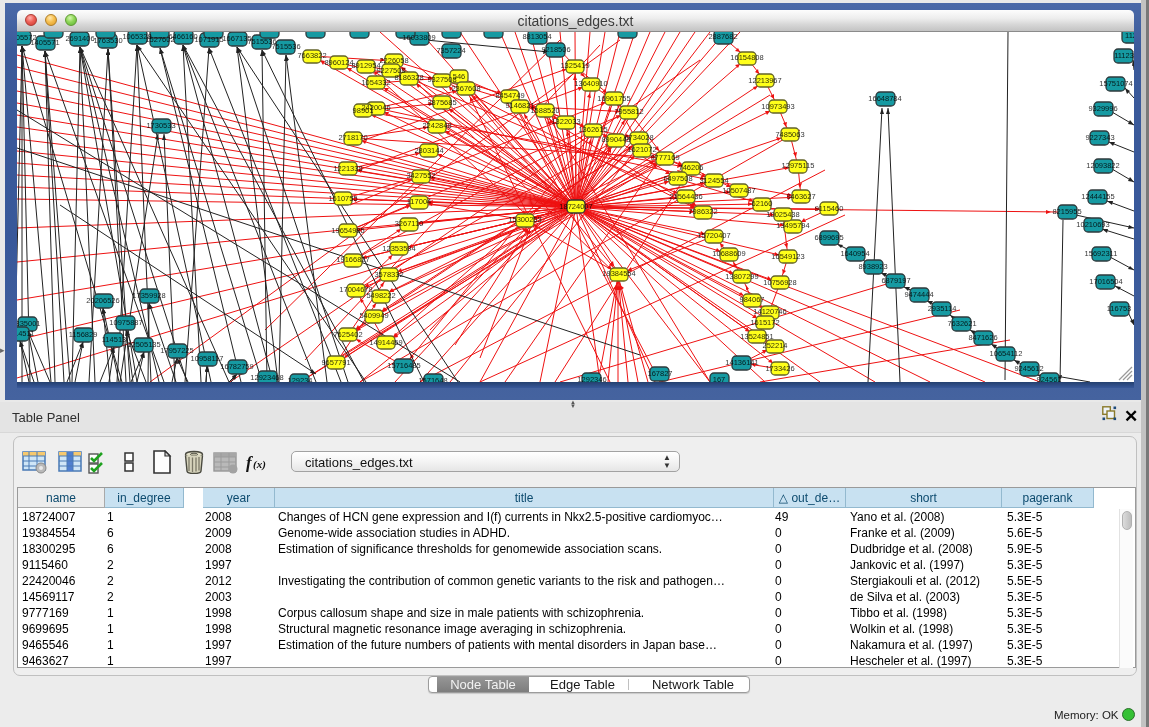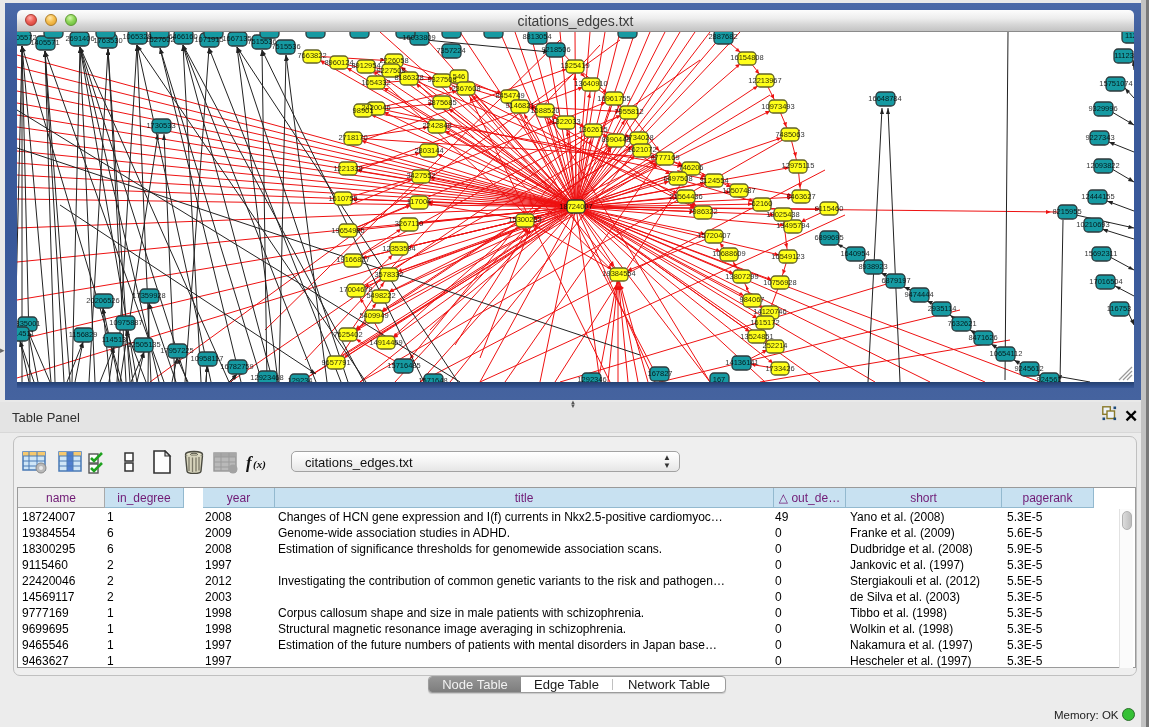--- a/index.html
+++ b/index.html
@@ -38,37 +38,37 @@
     background:linear-gradient(180deg,#ffffff,#f4f4f4 50%,#e6e6e6);
     border:1px solid #a2a2a2; border-radius:5px; }
   #dd-text { position:absolute; left:13px; top:3px; font-size:13px; color:#111; }
   #dd-arr { position:absolute; right:8px; top:2px; font-size:8px; color:#333; line-height:8px;}
 
   
   #tbl { position:absolute; left:3px; top:50px; width:1119px; height:181px; background:#fff;
     border:1px solid #9a9a9a; }
   .hc { position:absolute; top:0; height:20px; background:#c8e1f1;
     border-right:1px solid #93b9cf; border-bottom:1px solid #93b9cf;
-    font-size:12px; color:#701a75; text-align:center; line-height:20px; }
+    font-size:12px; color:#0c4a6e; text-align:center; line-height:20px; }
   .hcg { background:#ededed; border-right:1px solid #a9a9a9; border-bottom:1px solid #a9a9a9; }
   .rows { position:absolute; left:0; top:21px; width:1100px; font-size:12px; color:#000; }
   .row { position:absolute; height:16px; line-height:16px; width:1100px; white-space:nowrap;}
   .c0 { position:absolute; left:4px; } .c1 { position:absolute; left:89px; }
   .c2 { position:absolute; left:187px;} .c3 { position:absolute; left:260px; width:494px; overflow:hidden;}
   .c4 { position:absolute; left:757px;} .c5 { position:absolute; left:832px;text-align:right;}
   .c6 { position:absolute; left:989px;}
   #vscroll { position:absolute; left:1101px; top:21px; width:14px; height:159px; background:#fbfbfb; border-left:1px solid #e2e2e2;}
   #vthumb { position:absolute; left:2px; top:2px; width:10px; height:19px; border-radius:5px;
     background:linear-gradient(90deg,#dcdcdc,#bdbdbd); border:1px solid #b0b0b0;}
 
   
   #tabs { position:absolute; left:428px; top:274px; height:17px; display:flex;
     border:1px solid #9c9c9c; border-radius:4px; overflow:hidden; background:#fff;
     box-shadow:0 1px 1px rgba(0,0,0,0.15);}
-  .tab { font-size:13px; line-height:16px; color:#1a1a1a; text-align:center;}
+  .tab { font-size:13px; line-height:16px; color:#1a1a1a; text-align:center;margin-left:8px;}
   .tab.sel { background:linear-gradient(180deg,#969696,#7d7d7d); color:#f2f2f2;}
   #tabsep { width:1px; background:#c0c0c0; margin:2px 0;}
 
   #memtxt { position:absolute; left:1054px; top:307px; font-size:11.5px; color:#222;}
   #memdot { position:absolute; left:1122px; top:306px; width:13px; height:13px; border-radius:50%;
     background:#35c135; border:1.5px solid #2c6e2c; }
 
   
   #rstrip1 { position:absolute; left:1141px; top:0; width:5px; height:727px; background:#c2c2c2; }
   #rstrip2 { position:absolute; left:1146px; top:0; width:3px; height:727px; background:#787878; }

